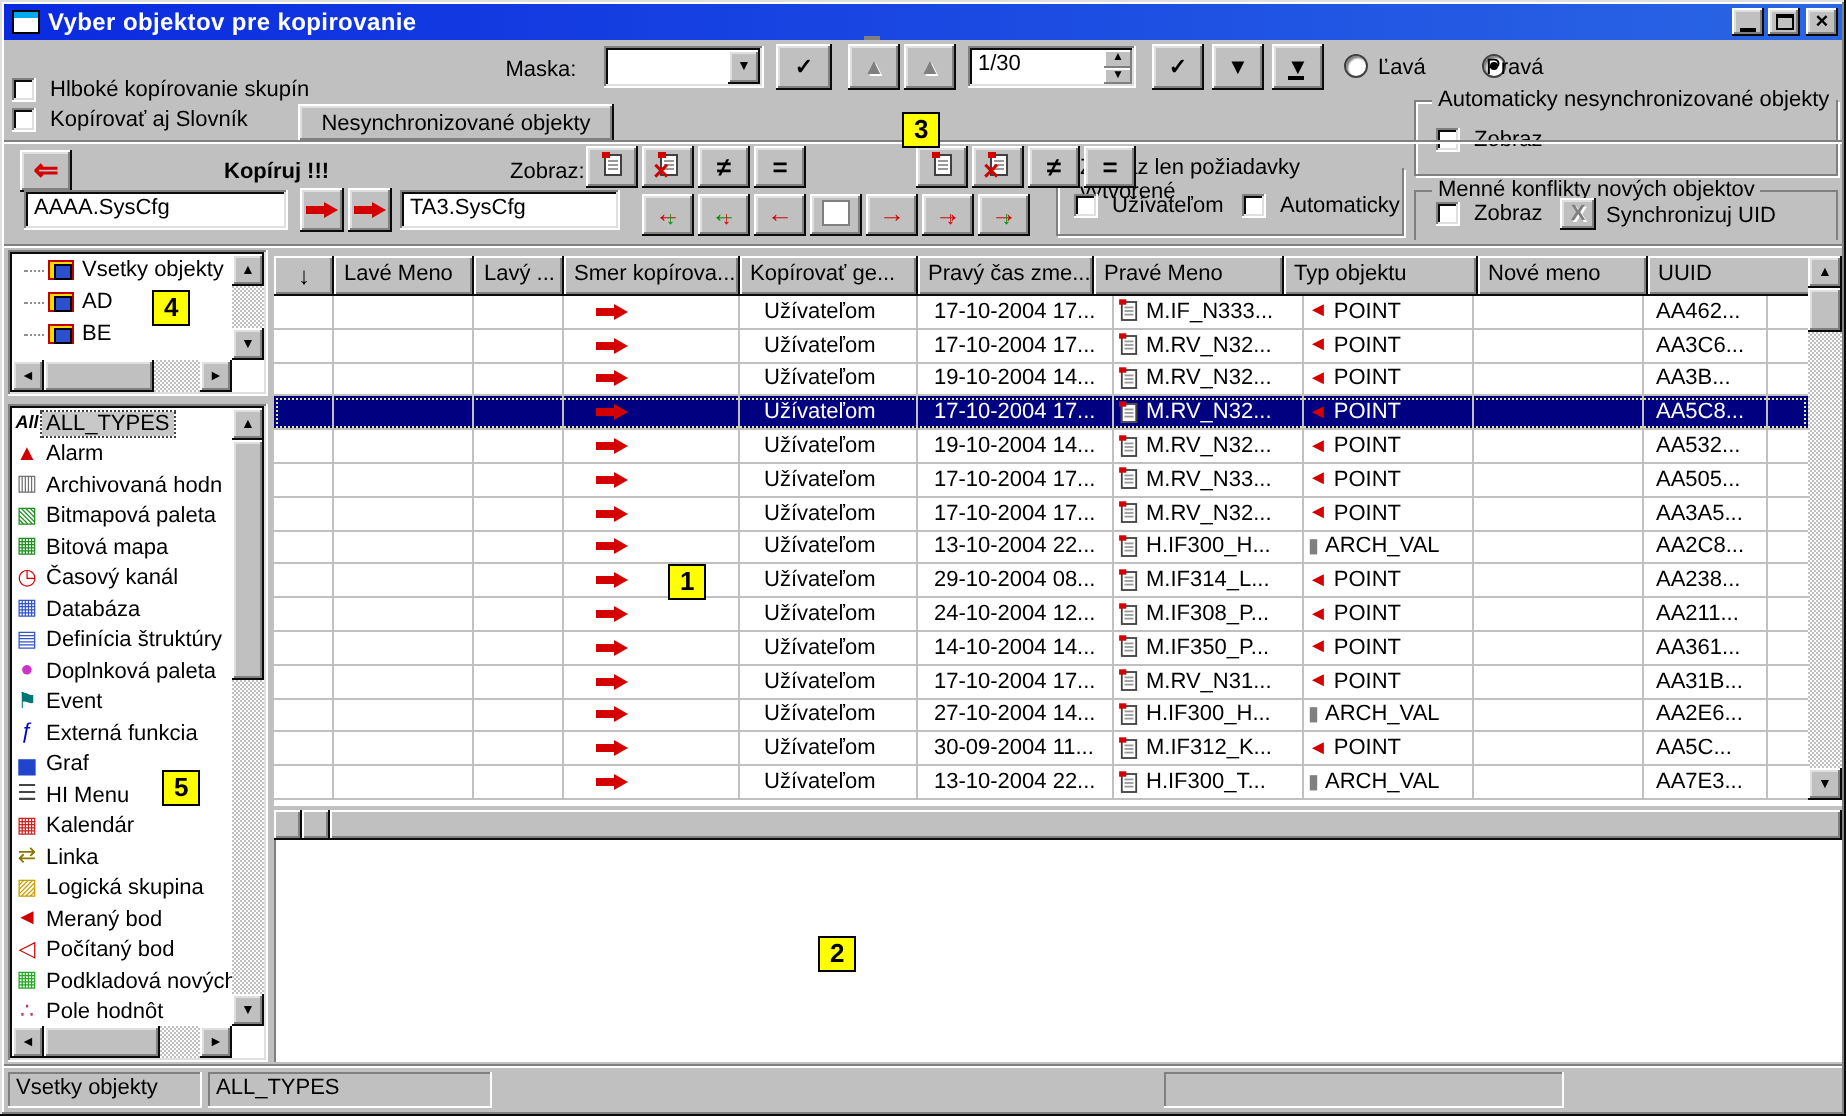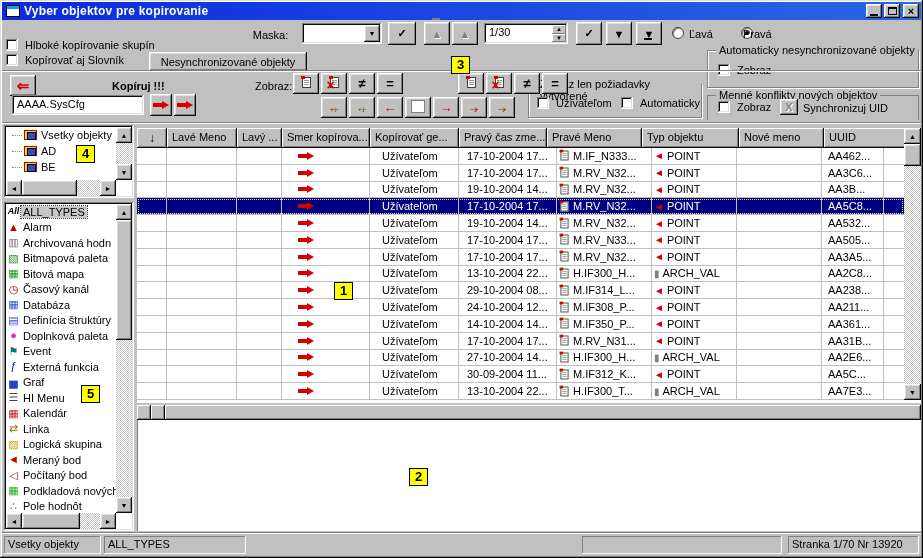--- a/index.html
+++ b/index.html
@@ -214,20 +214,21 @@
         <i class="rt"></i>
         <i class="rb"></i>
       </span>
     </div>
   <div class="abs btn raised" style="left:174px;top:94px;width:22px;height:22px">
       <span class="ra" style="transform:scaleX(-1)">
         <i class="rt"></i>
         <i class="rb"></i>
       </span>
     </div>
+  <div class="abs sunken" style="left:200px;top:95px;width:110px;height:20px;padding:3px 5px">TA3.SysCfg</div>
 
   
   <div id="zrow1">
       <div class="zbtn btn raised" style="left: 293px; top: 73px;">
         <span style="position:relative"><span class="doc"></span></span>
       </div>
       <div class="zbtn btn raised" style="left: 321px; top: 73px;">
         <span style="position:relative"><span class="doc"></span><span class="xmark">×</span></span>
       </div>
       <div class="zbtn btn raised" style="left: 349px; top: 73px;">
@@ -882,21 +883,20 @@
       <div class="lh" style="width:14px"></div>
       <div class="lh" style="flex:1"></div>
     </div>
   </div>
 
   
   <div class="hline" style="top:532px"></div>
   <div class="spanel" style="left:4px;width:97px">Vsetky objekty</div>
   <div class="spanel" style="left:104px;width:142px">ALL_TYPES</div>
   <div class="spanel" style="left:582px;width:200px"></div>
-  <div class="spanel" style="left:788px;width:131px">Stranka 1/70  Nr 13920</div>
 
   <div id="markers">
       <div class="marker" style="left: 334px; top: 282px;">1</div>
       <div class="marker" style="left: 409px; top: 468px;">2</div>
       <div class="marker" style="left: 451px; top: 56px;">3</div>
       <div class="marker" style="left: 76px; top: 145px;">4</div>
       <div class="marker" style="left: 81px; top: 385px;">5</div>
     </div>
 </div>
 

